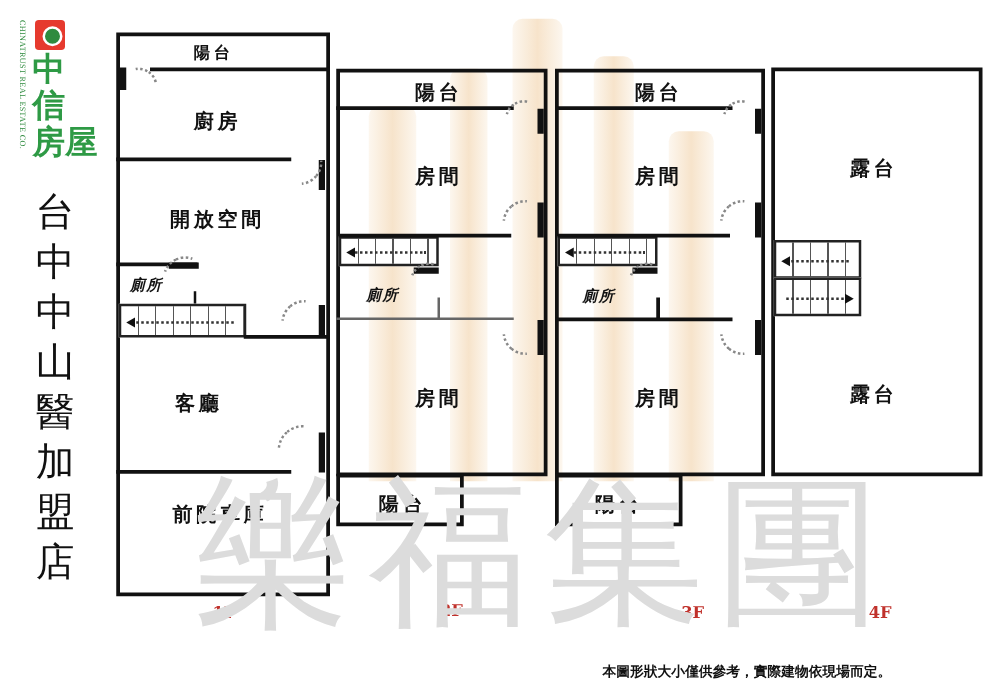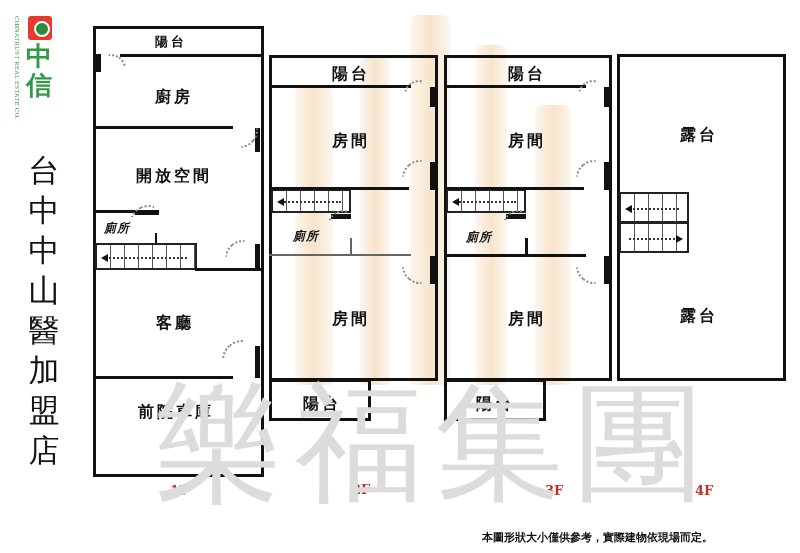--- a/index.html
+++ b/index.html
@@ -61,20 +61,21 @@
   <div class="wm-col" style="left:210px;width:32px;height:340px;"></div>
   <div class="wm-col" style="left:270px;width:36px;height:280px;"></div>
 </div>
 
 <div class="logo">
   <div class="logo-side">CHINATRUST REAL ESTATE CO.</div>
   <div class="logo-mark"></div>
   <div class="logo-name">
     <span>中</span>
     <span>信</span>
+    <span>房屋</span>
   </div>
 </div>
 
 <div class="store-title">
   <span>台</span>
   <span>中</span>
   <span>中</span>
   <span>山</span>
   <span>醫</span>
   <span>加</span>
@@ -106,21 +107,21 @@
   <div class="door-arc" style="left:225px;top:240px;width:36px;height:36px;transform:rotate(-40deg);"></div>
 
   <div class="wall-h" style="left:93px;top:376px;width:140px;"></div>
   <div class="door-jamb" style="left:255px;top:346px;height:32px;"></div>
   <div class="door-arc" style="left:222px;top:340px;width:40px;height:40px;transform:rotate(-40deg);"></div>
 
   <div class="room-label" style="left:155px;top:33px;font-size:13px;">陽台</div>
   <div class="room-label" style="left:155px;top:87px;">廚房</div>
   <div class="room-label" style="left:136px;top:166px;text-align:right;">開放空間</div>
   <div class="room-label small" style="left:104px;top:220px;">廁所</div>
-  <div class="room-label" style="left:156px;top:313px;">客廳</div>
+  <div class="room-label" style="left:140px;top:313px;">客廳</div>
   <div class="room-label" style="left:138px;top:402px;">前院車庫</div>
   <div class="floor-label" style="left:170px;top:483px;">1F</div>
 </div>
 
 <div>
   <div class="box" style="left:269px;top:55px;width:169px;height:326px;"></div>
   <div class="wall-h" style="left:269px;top:85px;width:142px;"></div>
   <div class="door-jamb" style="left:430px;top:87px;height:20px;"></div>
   <div class="door-arc" style="left:404px;top:80px;width:30px;height:30px;transform:rotate(-30deg);"></div>
   <div class="stairs" style="left:271px;top:189px;width:80px;height:24px;">

